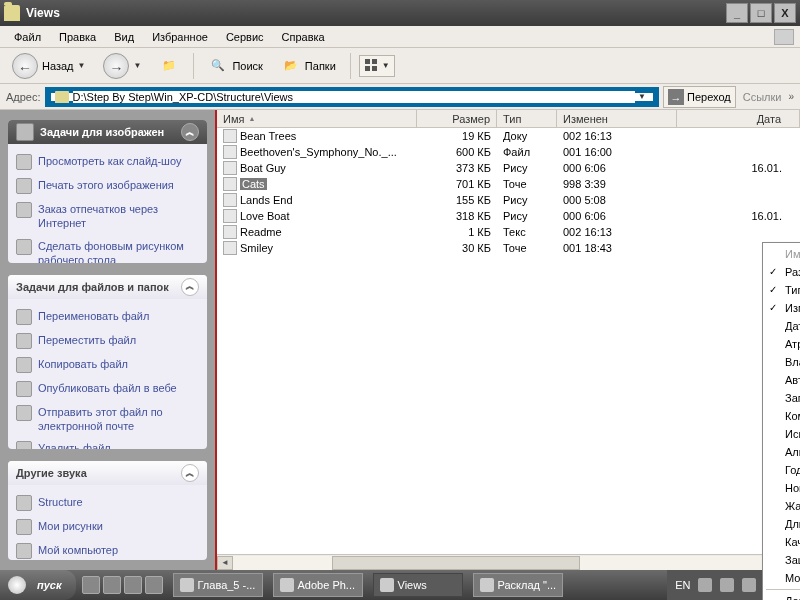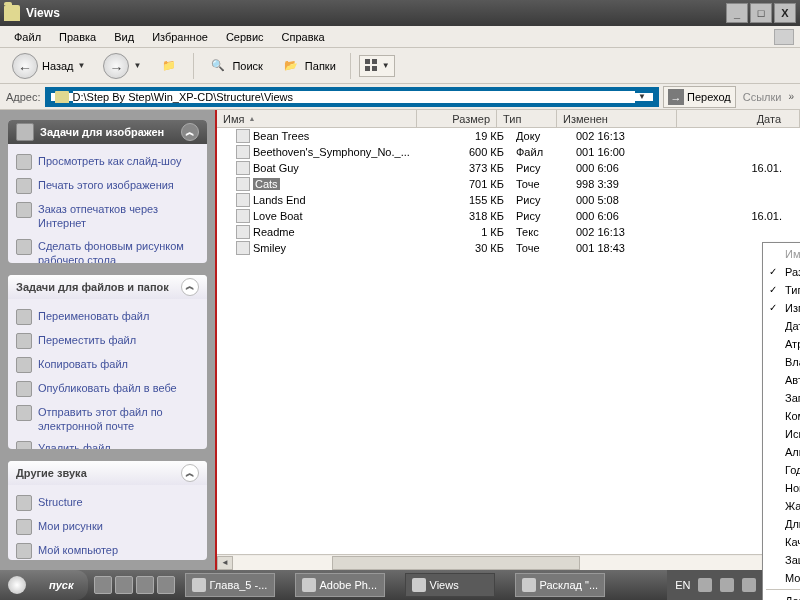--- a/index.html
+++ b/index.html
@@ -52,21 +52,21 @@
 .filelist { flex:1; background:#fff; position:relative; display:flex; flex-direction:column; border-left:2px solid #b91c1c;}
 .cols { height:18px; background:#efece7; border-bottom:1px solid #c8c4bc; display:flex; position:relative; }
 .col { border-right:1px solid #c8c4bc; padding:2px 6px; color:#333; display:flex; align-items:center; font-size:11px; }
 .col.name { width:200px; }
 .col.size { width:80px; justify-content:flex-end; }
 .col.type { width:60px; }
 .col.mod { width:120px; }
 .col.date { flex:1; justify-content:flex-end; padding-right:18px;}
 .sort-arrow { margin-left:4px; font-size:7px; color:#777; }
 
-.rows { flex:1; overflow:hidden;margin-left:13px; }
+.rows { flex:1; overflow:hidden; }
 .row { display:flex; height:16px; align-items:center; }
 .row .c { padding:0 6px; font-size:11px; white-space:nowrap; overflow:hidden; }
 .row .c.name { width:200px; display:flex; align-items:center; gap:3px; }
 .row .c.size { width:80px; text-align:right; }
 .row .c.type { width:60px; }
 .row .c.mod { width:120px; }
 .row .c.date { flex:1; text-align:right; padding-right:18px; }
 .fico2 { width:14px; height:14px; background:#e8e8e8; border:1px solid #aaa; flex-shrink:0; }
 .row.sel .c.name .fname { background:#7a7a7a; color:#fff; padding:0 2px; }
 
@@ -77,25 +77,25 @@
 .ctxmenu .csep { height:1px; background:#c8c4bc; margin:2px 1px; }
 
 .hscroll { height:16px; background:#efece7; border-top:1px solid #c8c4bc; display:flex; align-items:center; }
 .sbtn { width:16px; height:14px; background:#e0ddd5; border:1px solid #b8b4ac; display:flex; align-items:center; justify-content:center; font-size:8px; color:#555;}
 .strack { flex:1; height:14px; background:#f5f2ec; position:relative; }
 .sthumb { position:absolute; left:18%; width:45%; height:14px; background:#dcd9d1; border:1px solid #b8b4ac; }
 
 .statusbar { height:14px; background:#efece7; border-top:1px solid #c8c4bc; }
 
 .taskbar { position:absolute; bottom:0; left:0; right:0; height:30px; background:linear-gradient(#6a6a6a,#3d3d3d); display:flex; align-items:center; color:#fff; }
-.start { height:30px; background:linear-gradient(#7a7a7a,#4a4a4a); display:flex; align-items:center; gap:23px; padding:0 14px 0 8px; border-radius:0 12px 12px 0; font-style:italic; font-weight:bold; font-size:13px; }
+.start { height:30px; background:linear-gradient(#7a7a7a,#4a4a4a); display:flex; align-items:center; gap:11px; padding:0 14px 0 8px; border-radius:0 12px 12px 0; font-style:italic; font-weight:bold; font-size:13px; }
 .start .orb { width:18px; height:18px; border-radius:50%; background:radial-gradient(#fff,#bbb); }
 .ql { display:flex; gap:3px; padding:0 6px; }
 .ql .qi { width:18px; height:18px; background:#888; border:1px solid #aaa; border-radius:2px; }
-.tbtns { display:flex; gap:20px; padding:0 4px; flex:1; }
+.tbtns { display:flex; gap:10px; padding:0 4px; flex:1; }
 .tbtn { height:24px; background:#787878; border:1px solid #999; display:flex; align-items:center; gap:4px; padding:0 6px; min-width:90px; font-size:11px; color:#fff; }
 .tbtn.active { background:#5a5a5a; border-color:#444; }
 .tbtn .ti { width:14px; height:14px; background:#ccc; border-radius:2px; }
 .tray { display:flex; align-items:center; gap:8px; padding:0 8px; background:#555; height:30px; }
 .tray .ti2 { width:14px; height:14px; background:#aaa; border-radius:2px; }
 .clock { font-size:11px; color:#fff; }
 </style>
 </head>
 <body>
 

